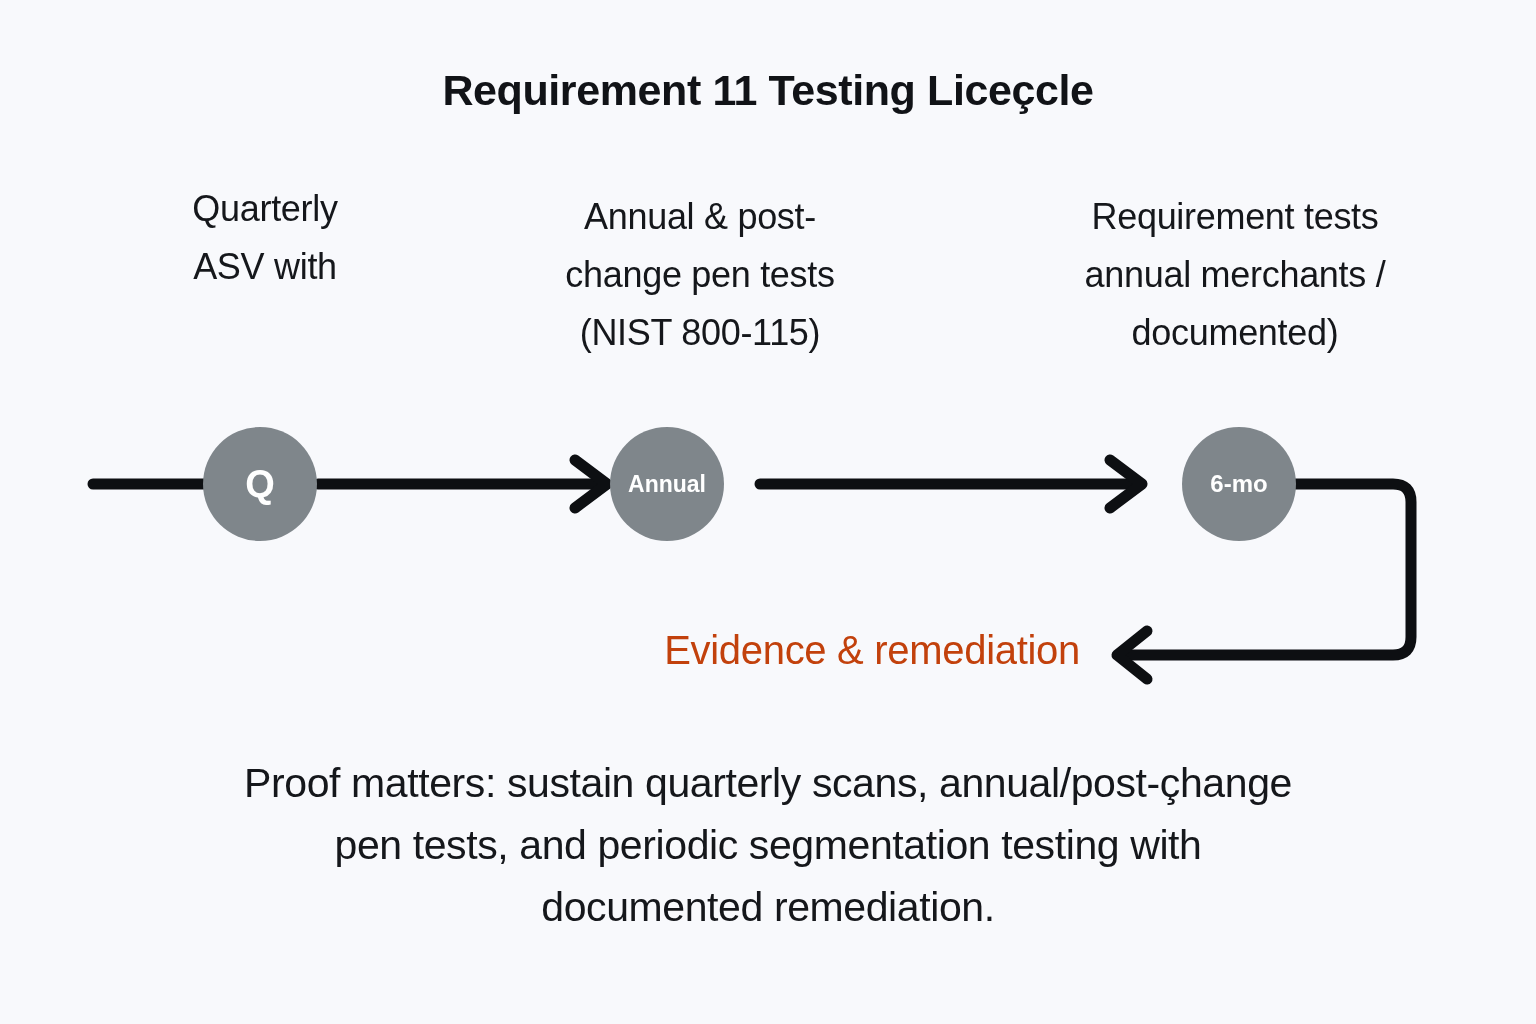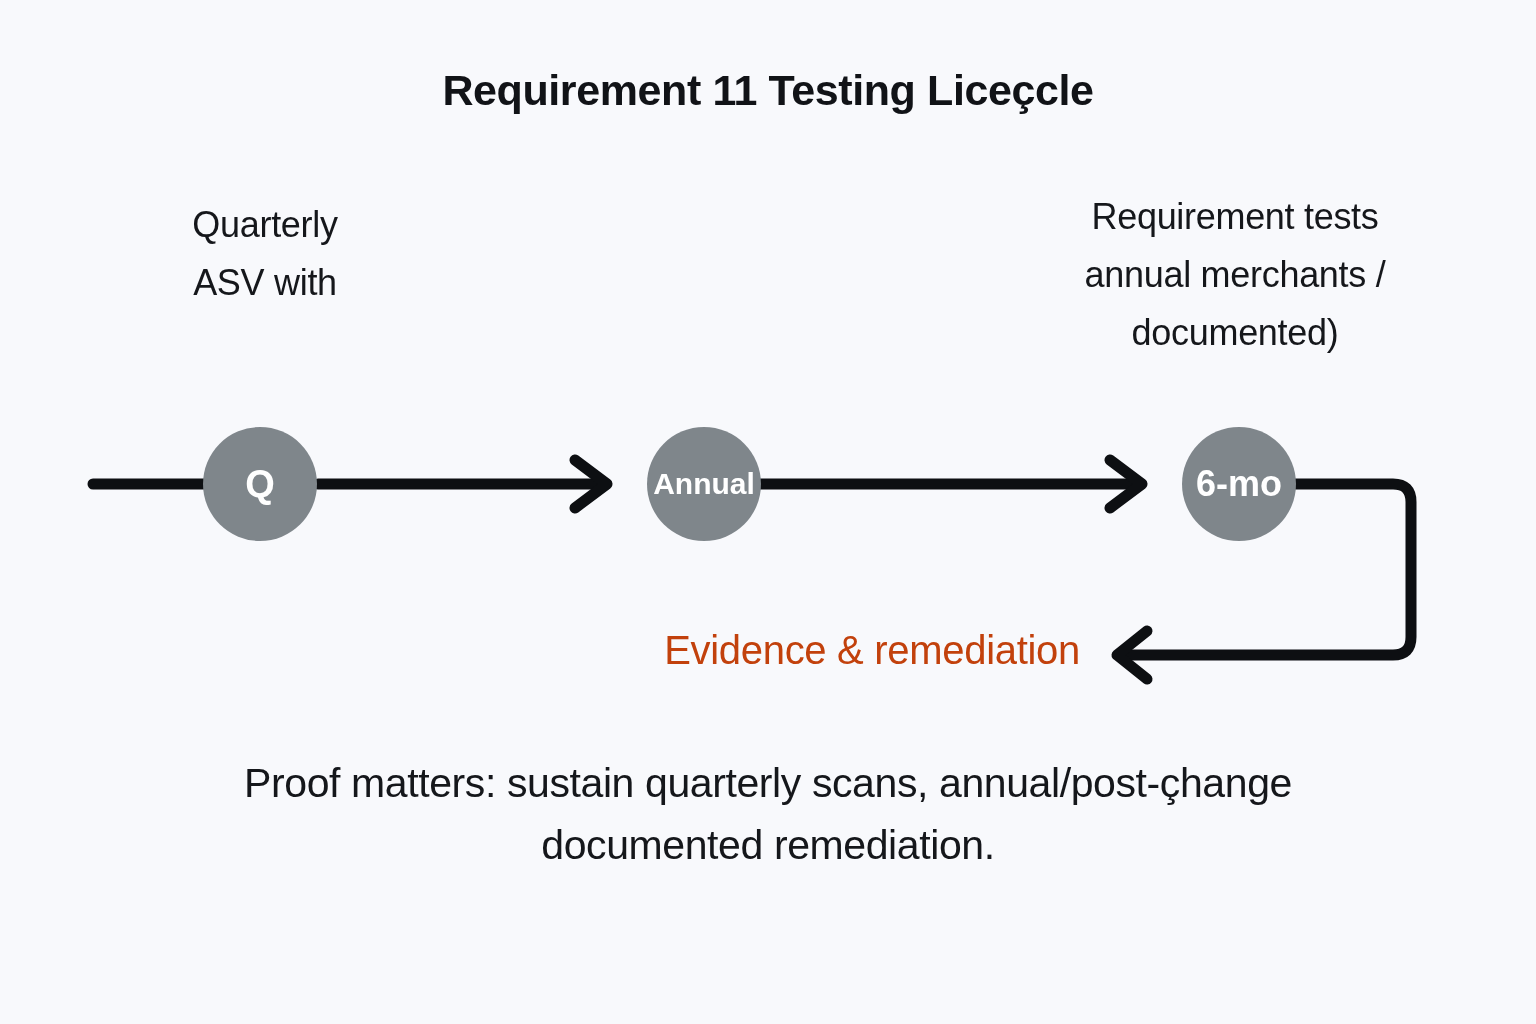--- a/index.html
+++ b/index.html
@@ -39,21 +39,21 @@
     position: absolute;
     text-align: center;
     font-size: 36px;
     font-weight: 400;
     line-height: 58px;
     color: #15171b;
     letter-spacing: -0.3px;
   }
   .stage-label.s1 {
     left: 105px;
-    top: 196px;
+    top: 180px;
     width: 320px;
   }
   .stage-label.s2 {
     left: 495px;
     top: 188px;
     width: 410px;
   }
   .stage-label.s3 {
     left: 1000px;
     top: 188px;
@@ -83,32 +83,32 @@
     white-space: nowrap;
   }
   .node.n1 {
     left: 203px;
     top: 427px;
     width: 114px;
     height: 114px;
     font-size: 38px;
   }
   .node.n2 {
-    left: 647px;
+    left: 610px;
     top: 427px;
     width: 114px;
     height: 114px;
-    font-size: 30px;
+    font-size: 23px;
   }
   .node.n3 {
     left: 1182px;
     top: 427px;
     width: 114px;
     height: 114px;
-    font-size: 36px;
+    font-size: 24px;
   }
 
   
   .loop-label {
     position: absolute;
     left: 380px;
     top: 628px;
     width: 700px;
     text-align: right;
     font-size: 40px;
@@ -136,20 +136,25 @@
 
 <div class="canvas">
 
   <div class="title">Requirement 11 Testing Liceçcle</div>
 
   <div class="stage-label s1">
     <div>Quarterly</div>
     <div>ASV with</div>
   </div>
 
+  <div class="stage-label s2">
+    <div>Annual &amp; post-</div>
+    <div>change pen tests</div>
+    <div>(NIST 800-115)</div>
+  </div>
 
   <div class="stage-label s3">
     <div>Requirement tests</div>
     <div>annual merchants /</div>
     <div>documented)</div>
   </div>
 
   <svg class="flow-svg" viewBox="0 0 1536 1024">
     <g fill="none" stroke="#0d0f12" stroke-width="11" stroke-linecap="round" stroke-linejoin="round">
 
@@ -167,16 +172,17 @@
   </svg>
 
   <div class="node n1">Q</div>
   <div class="node n2">Annual</div>
   <div class="node n3">6-mo</div>
 
   <div class="loop-label">Evidence &amp; remediation</div>
 
   <div class="caption">
     <div>Proof matters: sustain quarterly scans, annual/post-çhange</div>
+    <div>pen tests, and periodic segmentation testing with</div>
     <div>documented remediation.</div>
   </div>
 
 </div>
 
 </body></html>

